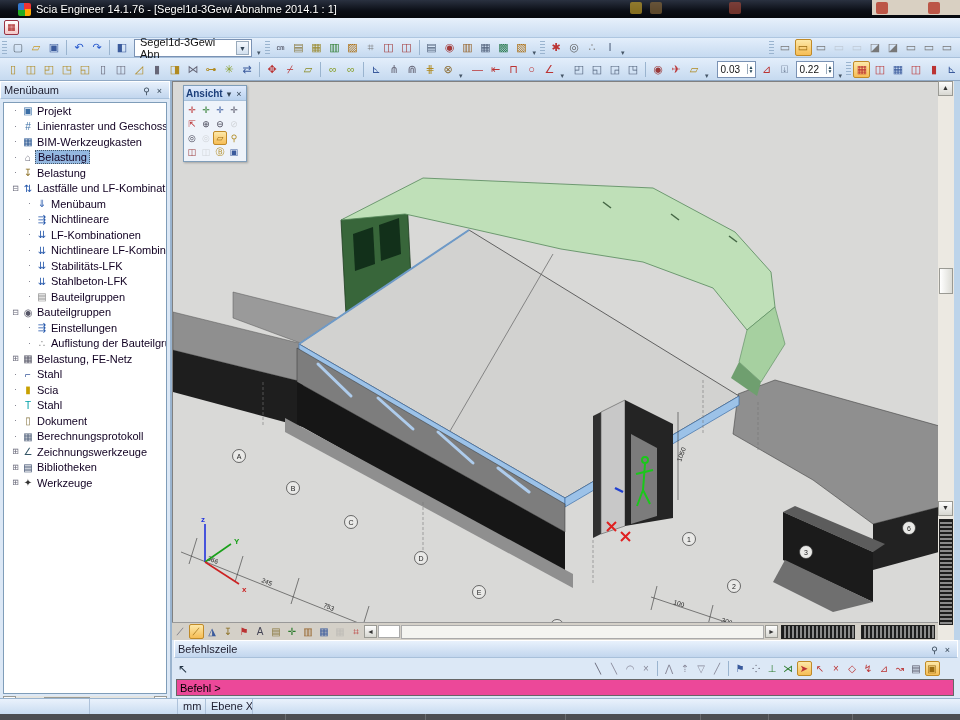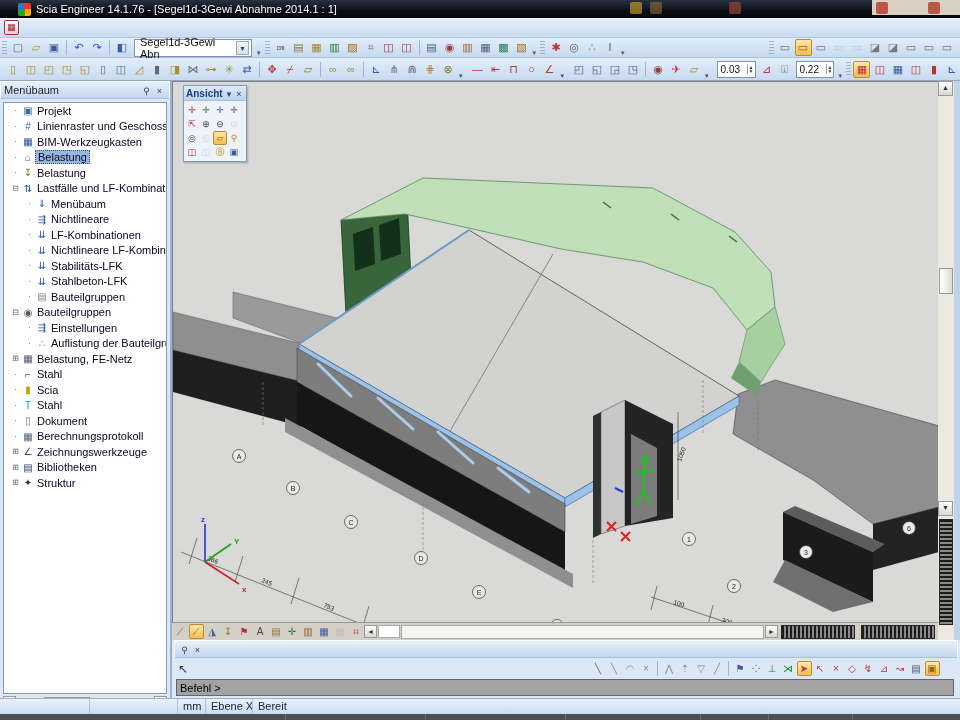--- a/index.html
+++ b/index.html
@@ -98,21 +98,21 @@
   #vroller { position:absolute; left:1px; top:438px; width:14px; height:106px; border:1px solid #222;
     background:repeating-linear-gradient(#1c1c1c 0 2px,#8a8a8a 2px 4px); }
   #redge { left:954px; top:81px; width:6px; height:559px; background:#bdd4ea; }
   
   #cmdpanel { left:172px; top:640px; width:788px; height:58px; background:#dce8f6; }
   #cmdpanel .phead { margin:0 2px; }
   #cmdbody { position:absolute; left:2px; top:19px; width:784px; height:19px; display:flex; align-items:center; }
   #cmdbody .cursor { font-size:12px; color:#234; margin-left:4px; }
   #snaprow { margin-left:auto; display:flex; align-items:center; margin-right:18px; }
   #snaprow .tbi { width:15px; height:15px; font-size:10px; }
-  #cmdinput { position:absolute; left:4px; top:39px; width:778px; height:17px; background:#a3a3a3;
+  #cmdinput { position:absolute; left:4px; top:39px; width:778px; height:17px; background:#ec4899;
     border:1px solid #666; font-size:11px; padding:1px 3px; font-family:"Liberation Sans",sans-serif; }
   
   #statusbar { left:0; top:698px; width:960px; height:16px;
     background:linear-gradient(#eaf2fc,#c9dcf1); border-top:1px solid #9ab4cf; display:flex; }
   .scell { border-right:1px solid #aec2da; padding:1px 5px; font-size:11px; color:#223; overflow:hidden; white-space:nowrap; }
   
   #taskbar { left:0; top:714px; width:960px; height:6px; background:#4c4e52; }
   #taskbar i { position:absolute; top:0; width:1px; height:6px; background:#6a6c70; }
 </style>
 </head>
@@ -429,21 +429,21 @@
       <div class="trow">
         <span class="tind" style="width: 2px;"></span>
         <span class="texp">⊞</span>
         <span class="tico" style="color: rgb(51, 68, 102);">▤</span>
         <span class="tlab">Bibliotheken</span>
       </div>
       <div class="trow">
         <span class="tind" style="width: 2px;"></span>
         <span class="texp">⊞</span>
         <span class="tico" style="color: rgb(51, 51, 51);">✦</span>
-        <span class="tlab">Struktur</span>
+        <span class="tlab">Werkzeuge</span>
       </div>
     </div>
   <div id="treehscroll">
     <span class="sbarrow">◄</span>
     <span id="treethumb">⁞⁞⁞</span>
     <span class="sbarrow" style="margin-left:auto">►</span>
   </div>
   <div id="sidetabs">
     <span id="sidetab1">
       <span style="font-size:9px;color:#b33">⌗</span>
@@ -650,20 +650,21 @@
 <div class="abs" id="vscroll">
   <span class="sbarrow" style="top:0">▲</span>
   <span id="vthumb"></span>
   <span class="sbarrow" style="top:420px">▼</span>
   <span id="vroller"></span>
 </div>
 <div class="abs" id="redge"></div>
 
 <div class="abs" id="cmdpanel">
   <div class="phead">
+    <span class="cap">Befehlszeile</span>
     <span class="phbtn">⚲</span>
     <span class="phbtn">×</span>
   </div>
   <div id="cmdbody">
     <span class="cursor">↖</span>
     <span id="snaprow">
         <span class="tbi" style="color: rgb(102, 102, 119);">╲</span>
         <span class="tbi" style="color: rgb(136, 136, 153);">╲</span>
         <span class="tbi" style="color: rgb(136, 136, 153);">◠</span>
         <span class="tbi" style="color: rgb(136, 136, 153);">×</span>
@@ -689,21 +690,20 @@
       </span>
   </div>
   <input id="cmdinput" value="Befehl &gt;" style="">
 </div>
 
 <div class="abs" id="statusbar">
   <span class="scell" style="width:90px"></span>
   <span class="scell" style="width:88px"></span>
   <span class="scell" style="width:28px">mm</span>
   <span class="scell" style="width:47px">Ebene XY</span>
-  <span class="scell" style="flex:1;border-right:none">Bereit</span>
 </div>
 
 <div class="abs" id="taskbar">
   <i style="left:285px"></i>
     <i style="left:425px"></i>
     <i style="left:565px"></i>
   <i style="left:700px"></i>
     <i style="left:768px"></i>
     <i style="left:852px"></i>
 </div>

